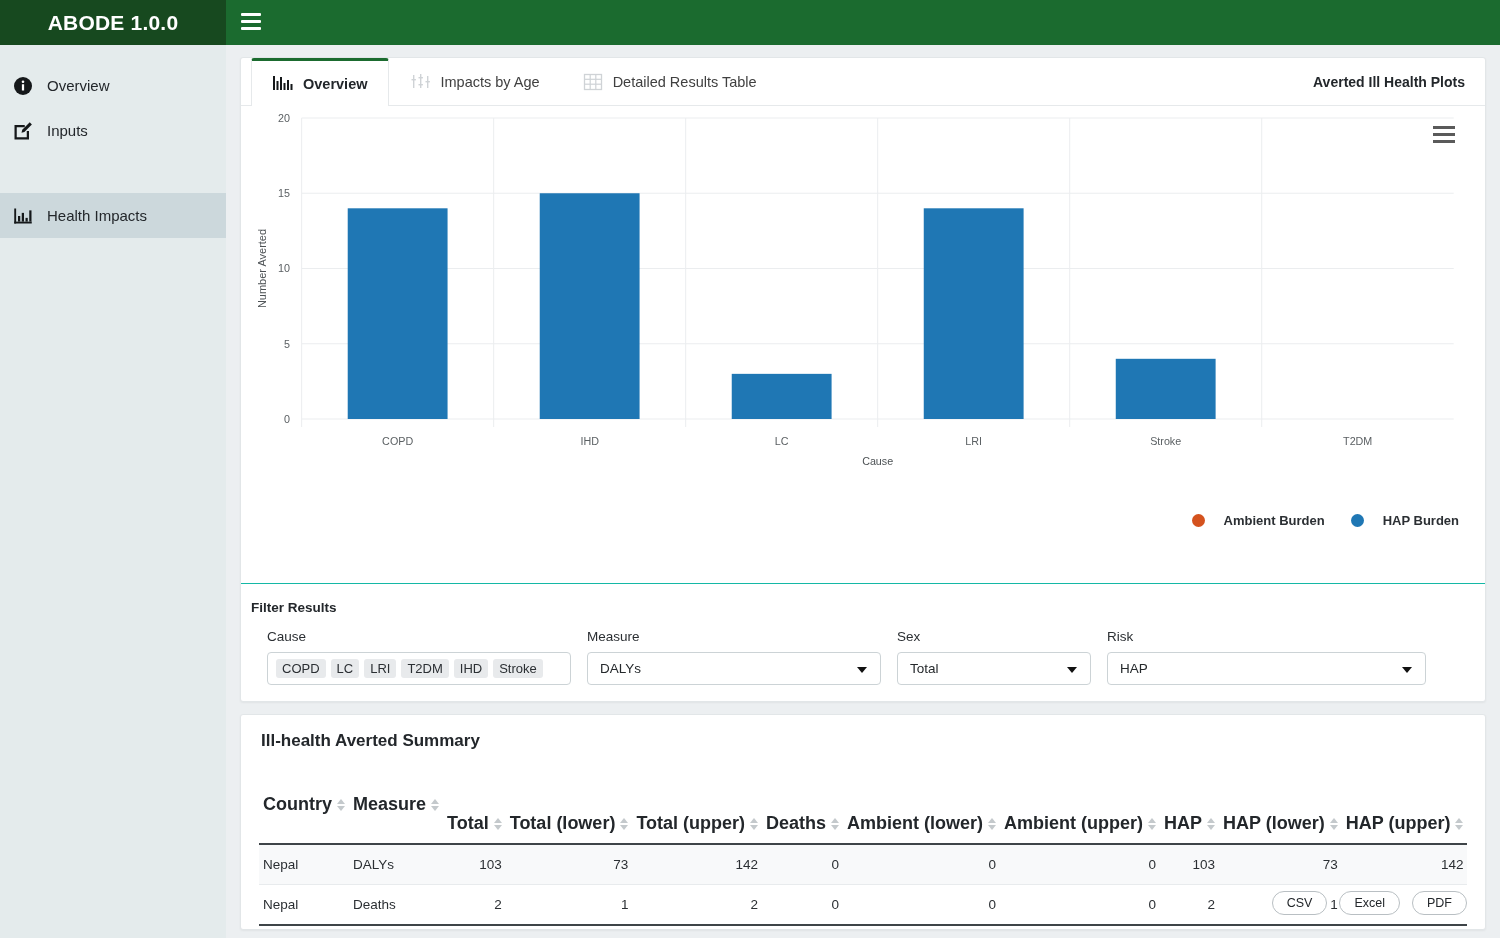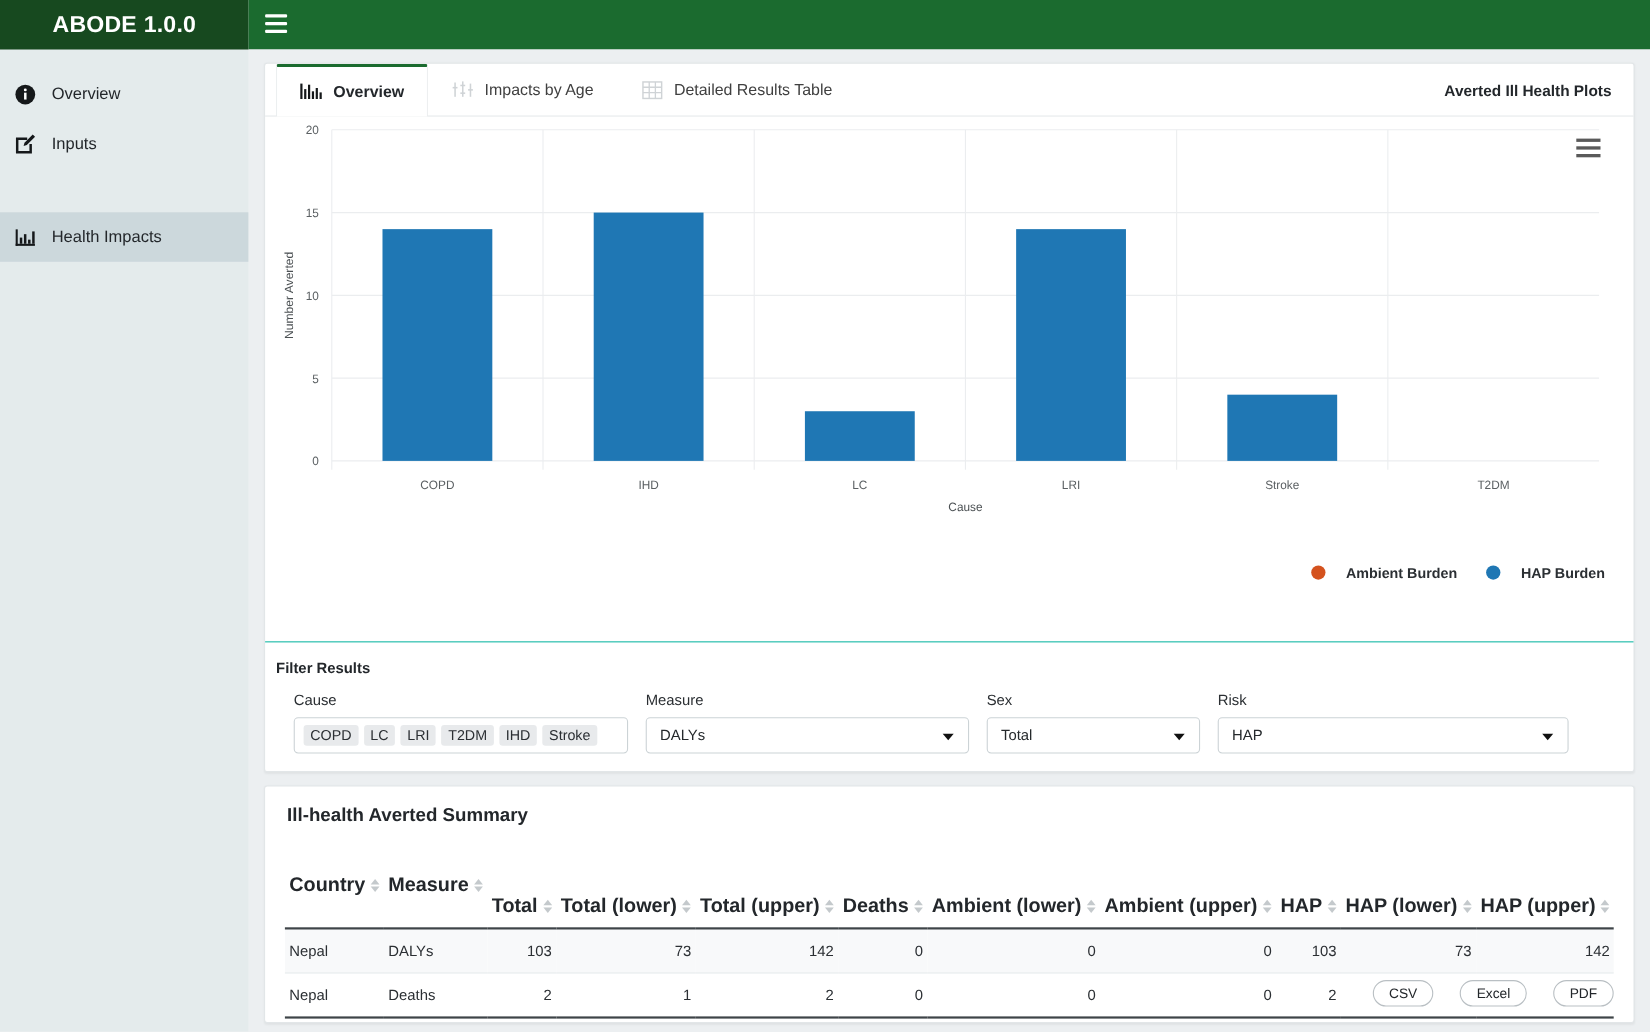--- a/index.html
+++ b/index.html
@@ -178,21 +178,21 @@
   .sorter i.dn { border-top: 5px solid #c4c9cc; margin-bottom: 0; }
   tbody td {
     font-size: 13.5px; color: #2b2f33; padding: 12px 4px;
     border-bottom: 1px solid #e8ebed;
   }
   tbody td.num { text-align: right; }
   tbody tr.odd td { background: #f8f9fa; }
   tbody tr:last-child td { border-bottom: 2px solid #3e4448; }
   .exports {
     position: absolute; right: 18px; bottom: 14px;
-    display: flex; gap: 24px;
+    display: flex; gap: 12px;
   }
   .exp-btn {
     border: 1px solid #b9bfc3; border-radius: 14px;
     background: #fff; color: #23272b;
     font-size: 12.5px; padding: 4px 14px; cursor: pointer;
     font-family: "Liberation Sans", sans-serif;
   }
   .axis-label { font-size: 11px; fill: #4c5154; font-family: "Liberation Sans", sans-serif;}
   .tick-label { font-size: 11px; fill: #5b6063; font-family: "Liberation Sans", sans-serif;}
 </style>

